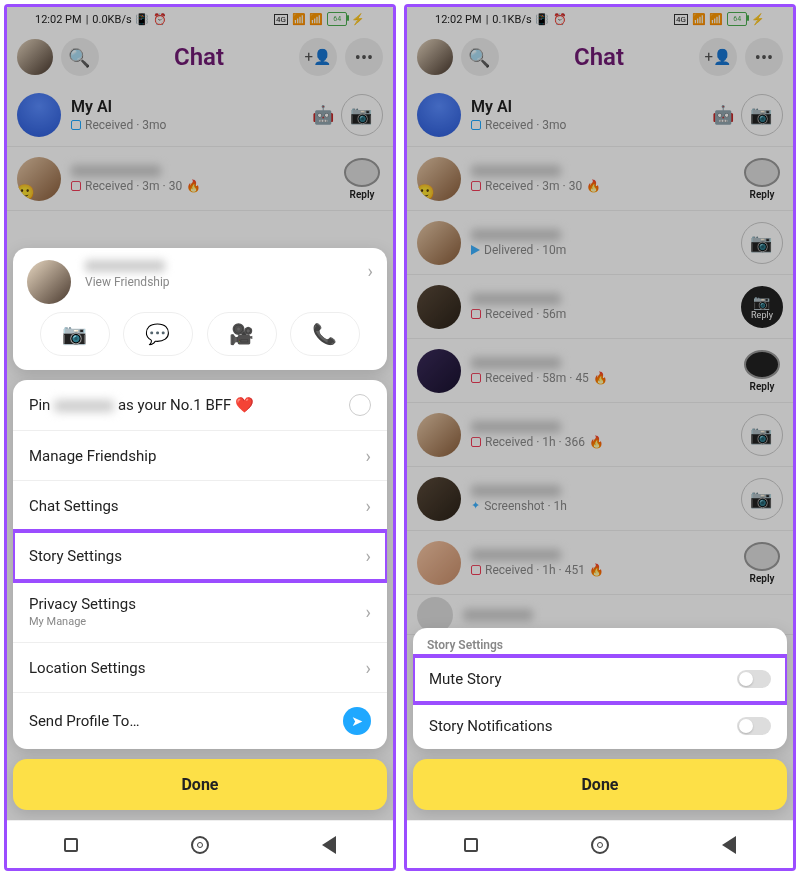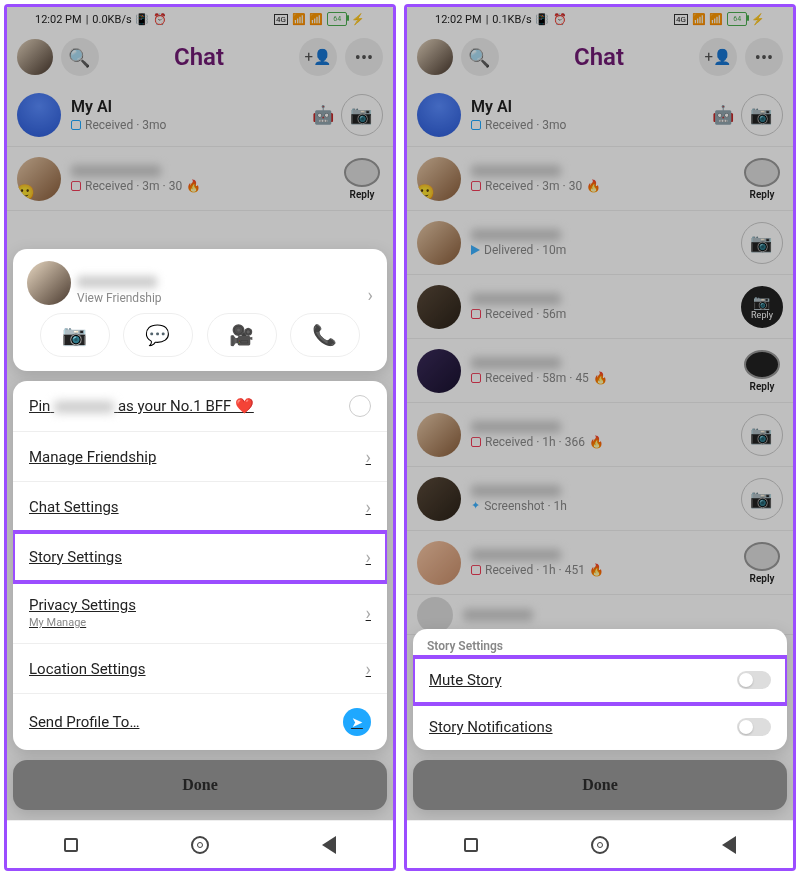--- a/index.html
+++ b/index.html
@@ -40,40 +40,40 @@
   .chat-action.story { border-width:2px; border-color:#222; background:#222; color:#fff; font-size:11px; flex-direction:column; }
   .chat-action.reply { border:none; background:transparent; font-size:10px; font-weight:600; color:#222; flex-direction:column; }
   .chat-action.reply .ring { width:36px;height:36px;border:2px solid #999;border-radius:50%;margin-bottom:2px; background:#ddd; }
   .robot { font-size: 18px; }
   .fire { color:#ff6b1a; }
 
   
   .sheet { position:absolute; left:6px; right:6px; bottom:58px; background:transparent; z-index:10; }
   .sheet-card { background:#fff; border-radius:14px; margin-bottom:10px; overflow:hidden; box-shadow:0 4px 16px rgba(0,0,0,.15); }
   .sheet-profile { padding:12px 14px 10px; }
-  .profile-row { display:flex; align-items:flex-end; gap:6px; }
+  .profile-row { display:flex; align-items:flex-start; gap:14px; }
   .profile-row .avatar-md { width:44px;height:44px;border-radius:50%; background:linear-gradient(135deg,#e6d6c0,#4a3a2f); }
   .profile-text { flex:1; }
   .profile-text .blur-name { filter:blur(4px); background:#ccc; width:80px; height:12px; border-radius:3px; margin-bottom:3px; }
   .profile-text .sub { font-size:12px; color:#888; }
   .chev { color:#aaa; font-size:18px; }
   .quick-row { display:flex; justify-content:space-around; padding:8px 6px 4px; }
   .quick-btn { width:70px;height:44px; border:1px solid #eee; border-radius:22px; display:flex;align-items:center;justify-content:center; font-size:20px; color:#222; }
 
   .menu-list { }
-  .menu-item { display:flex; align-items:center; justify-content:space-between; padding:14px 16px; border-bottom:1px solid #eee; font-size:15px; color:#222;text-decoration:underline; }
+  .menu-item { display:flex; align-items:center; justify-content:space-between; padding:14px 16px; border-bottom:1px solid #eee; font-size:15px; color:#222; }
   .menu-item:last-child { border-bottom:none; }
   .menu-item .sub { font-size:11px; color:#888; display:block; margin-top:2px; }
   .menu-item.highlight { outline:4px solid #9b4dff; outline-offset:-2px; position:relative; z-index:2; }
   .radio-empty { width:22px;height:22px;border:1px solid #ccc;border-radius:50%; }
   .send-circle { width:28px;height:28px;border-radius:50%; background:#1fa8ff; display:flex;align-items:center;justify-content:center; color:#fff; font-size:14px; }
   .toggle-off { width:34px;height:18px;border-radius:9px;background:#ddd;position:relative; }
   .toggle-off::after{content:"";position:absolute;left:2px;top:2px;width:14px;height:14px;background:#fff;border-radius:50%;box-shadow:0 1px 2px rgba(0,0,0,.2);}
 
-  .done-btn { background:#737373; border-radius:14px; text-align:center; padding:16px; font-size:16px; font-weight:700; color:#222; box-shadow:0 4px 16px rgba(0,0,0,.15);font-family:Liberation Serif, serif; }
+  .done-btn { background:#fde047; border-radius:14px; text-align:center; padding:16px; font-size:16px; font-weight:700; color:#222; box-shadow:0 4px 16px rgba(0,0,0,.15); }
 
   .sheet2-header { padding:10px 14px 4px; font-size:12px; color:#888; font-weight:600; }
 
   .nav-bar { position:absolute; left:0; right:0; bottom:0; height:48px; background:#fff; display:flex; align-items:center; justify-content:space-around; z-index:20; border-top:1px solid #eee; }
   .nav-btn { width:24px;height:24px; display:flex;align-items:center;justify-content:center; color:#444; }
   .nav-sq { width:14px;height:14px;border:2px solid #444; border-radius:2px; }
   .nav-circ { width:18px;height:18px;border:2px solid #444;border-radius:50%; position:relative; }
   .nav-circ::after{content:"";position:absolute;inset:4px;border:1px solid #444;border-radius:50%;}
   .nav-tri { width:0;height:0;border-top:9px solid transparent;border-bottom:9px solid transparent;border-right:14px solid #444; }
   .blurred-smudge { filter: blur(5px); background: #ccc; border-radius: 4px; display:inline-block; width:60px; height:12px; vertical-align:middle; }

